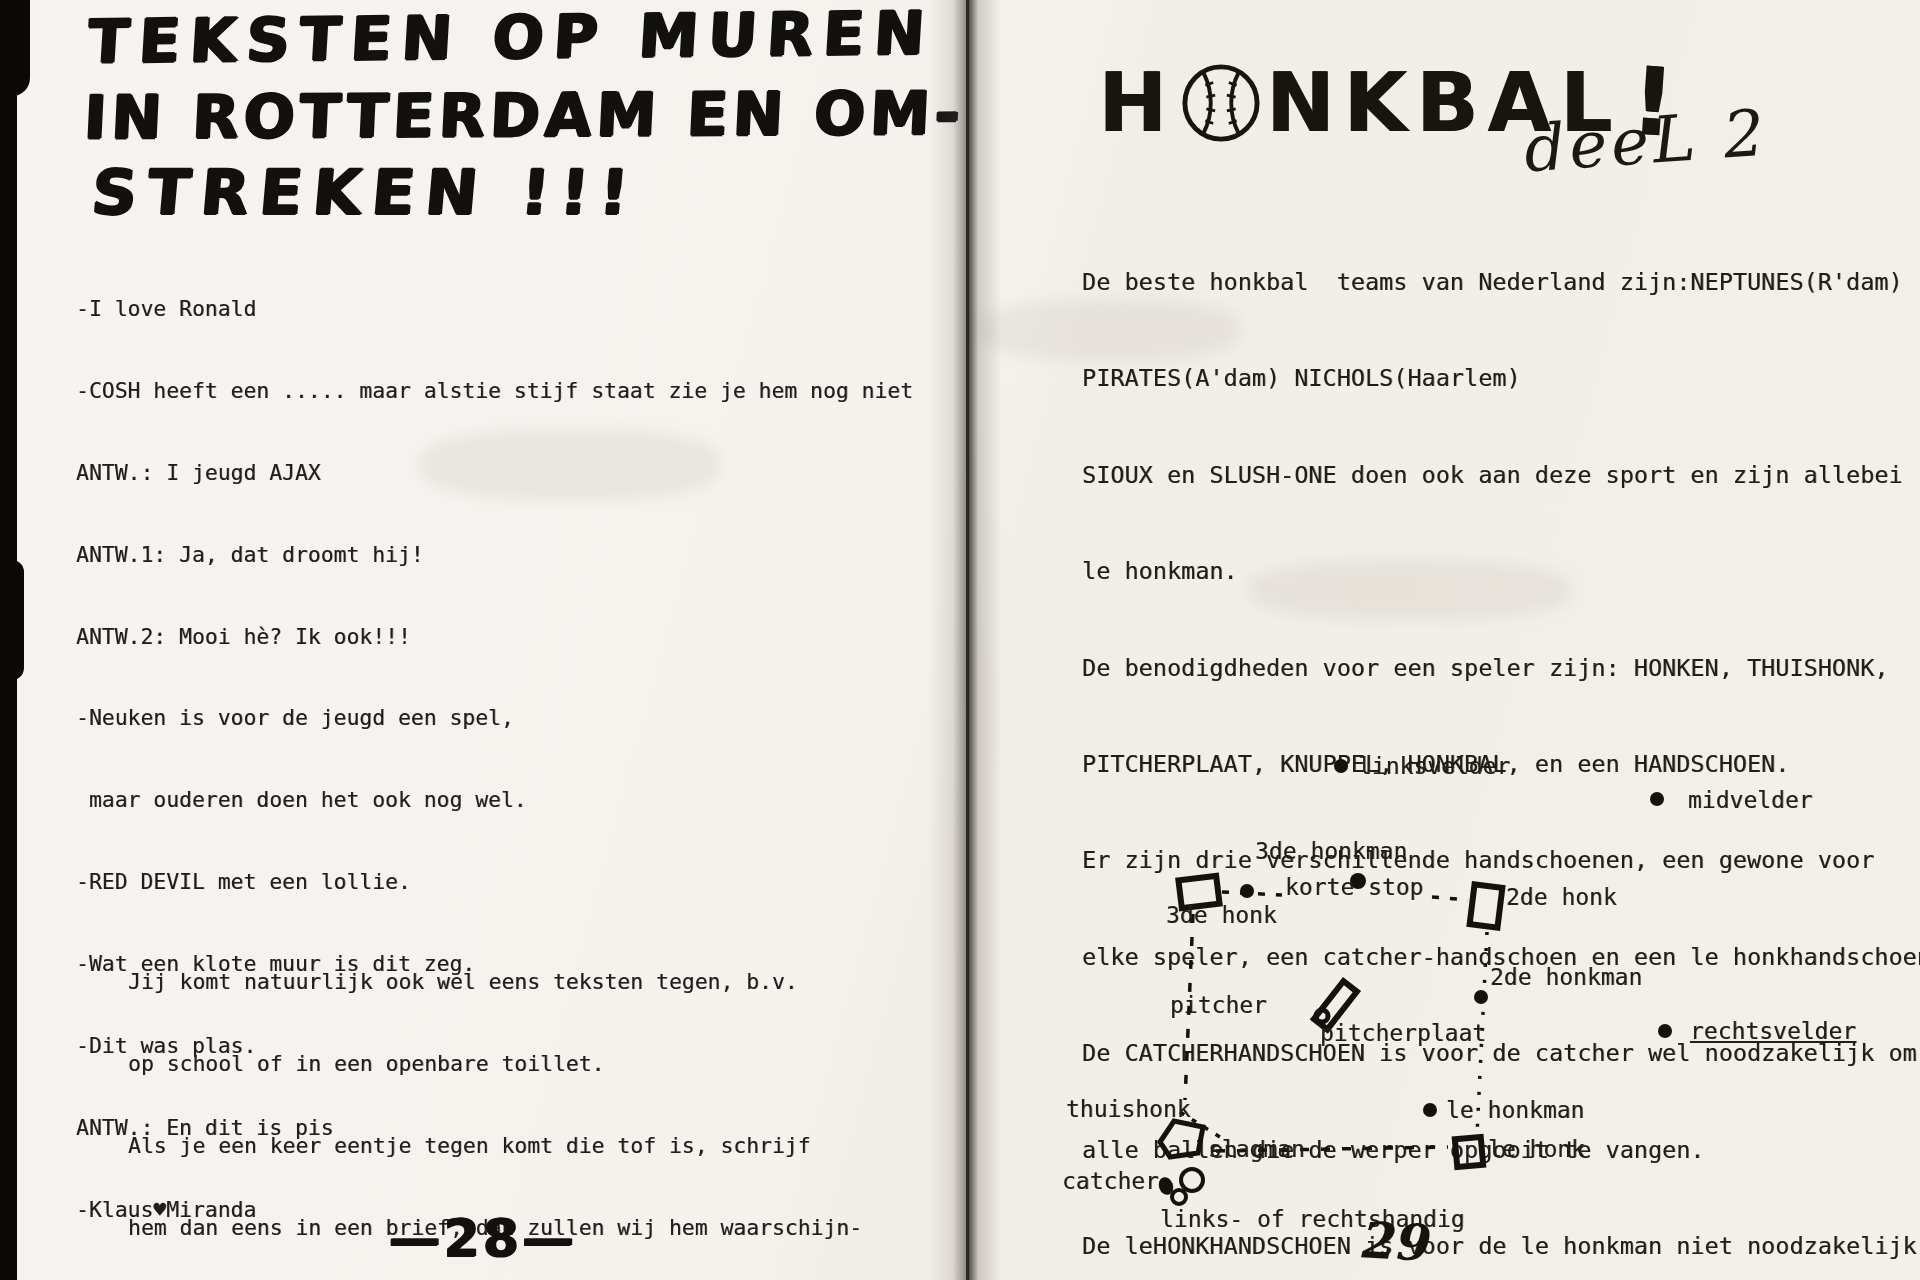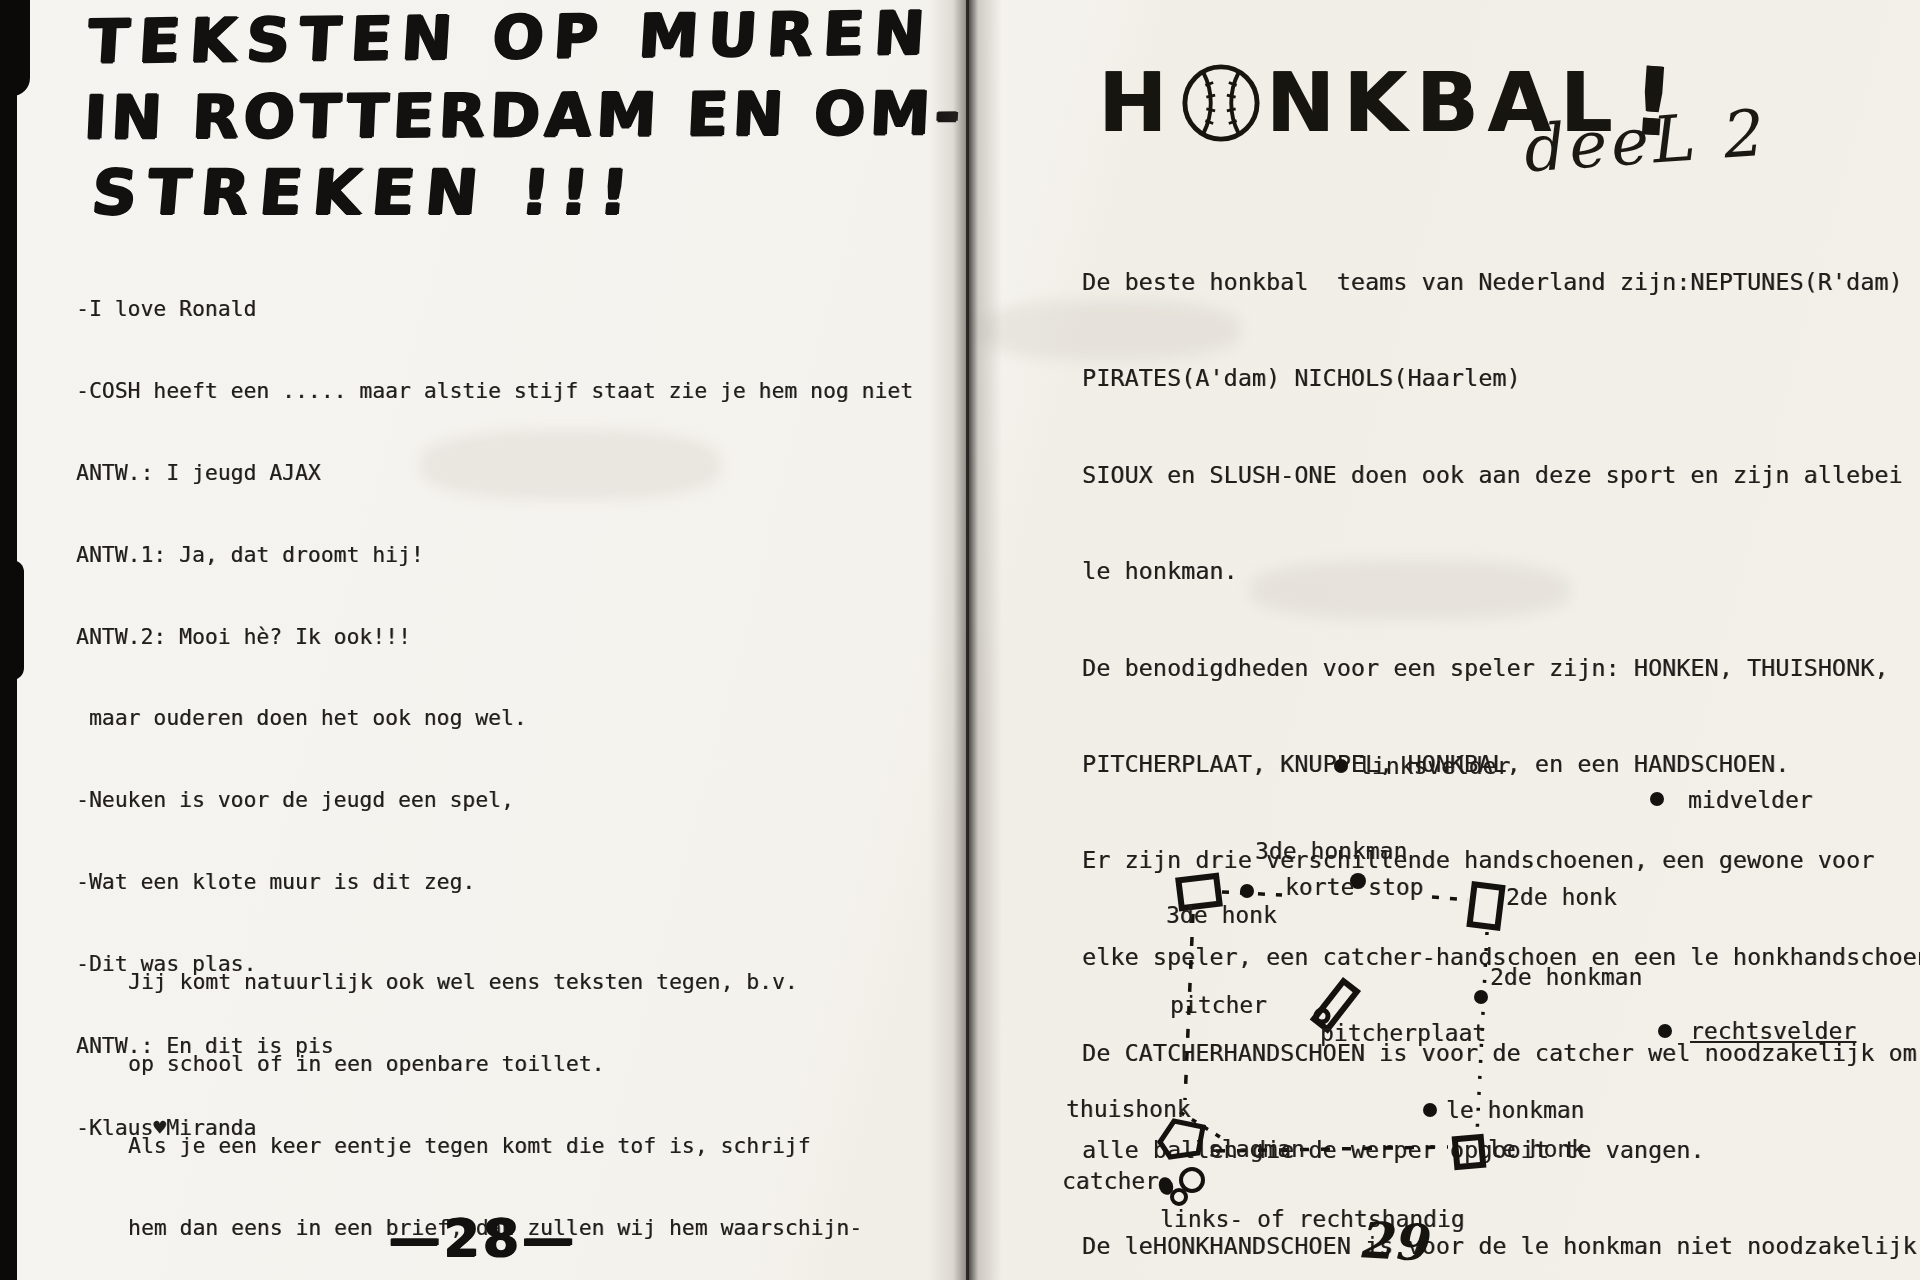--- a/index.html
+++ b/index.html
@@ -64,22 +64,23 @@
     <div class="abs marker hl1">TEKSTEN OP MUREN</div>
     <div class="abs marker hl2">IN ROTTERDAM EN OM-</div>
     <div class="abs marker hl3">STREKEN !!!</div>
 
     <div class="block-graffiti typed">
       <div class="ln">-I love Ronald</div>
       <div class="ln">-COSH heeft een ..... maar alstie stijf staat zie je hem nog niet</div>
       <div class="ln">ANTW.: I jeugd AJAX</div>
       <div class="ln">ANTW.1: Ja, dat droomt hij!</div>
       <div class="ln">ANTW.2: Mooi hè? Ik ook!!!</div>
+      <div class="ln">-Neuken is voor de jeugd een spel,</div>
       <div class="ln"> maar ouderen doen het ook nog wel.</div>
-      <div class="ln">-Neuken is voor de jeugd een spel,</div>
+      <div class="ln">-RED DEVIL met een lollie.</div>
       <div class="ln">-Wat een klote muur is dit zeg.</div>
       <div class="ln">-Dit was plas.</div>
       <div class="ln">ANTW.: En dit is pis</div>
       <div class="ln">-Klaus♥Miranda</div>
       
       
       
       
       
       

